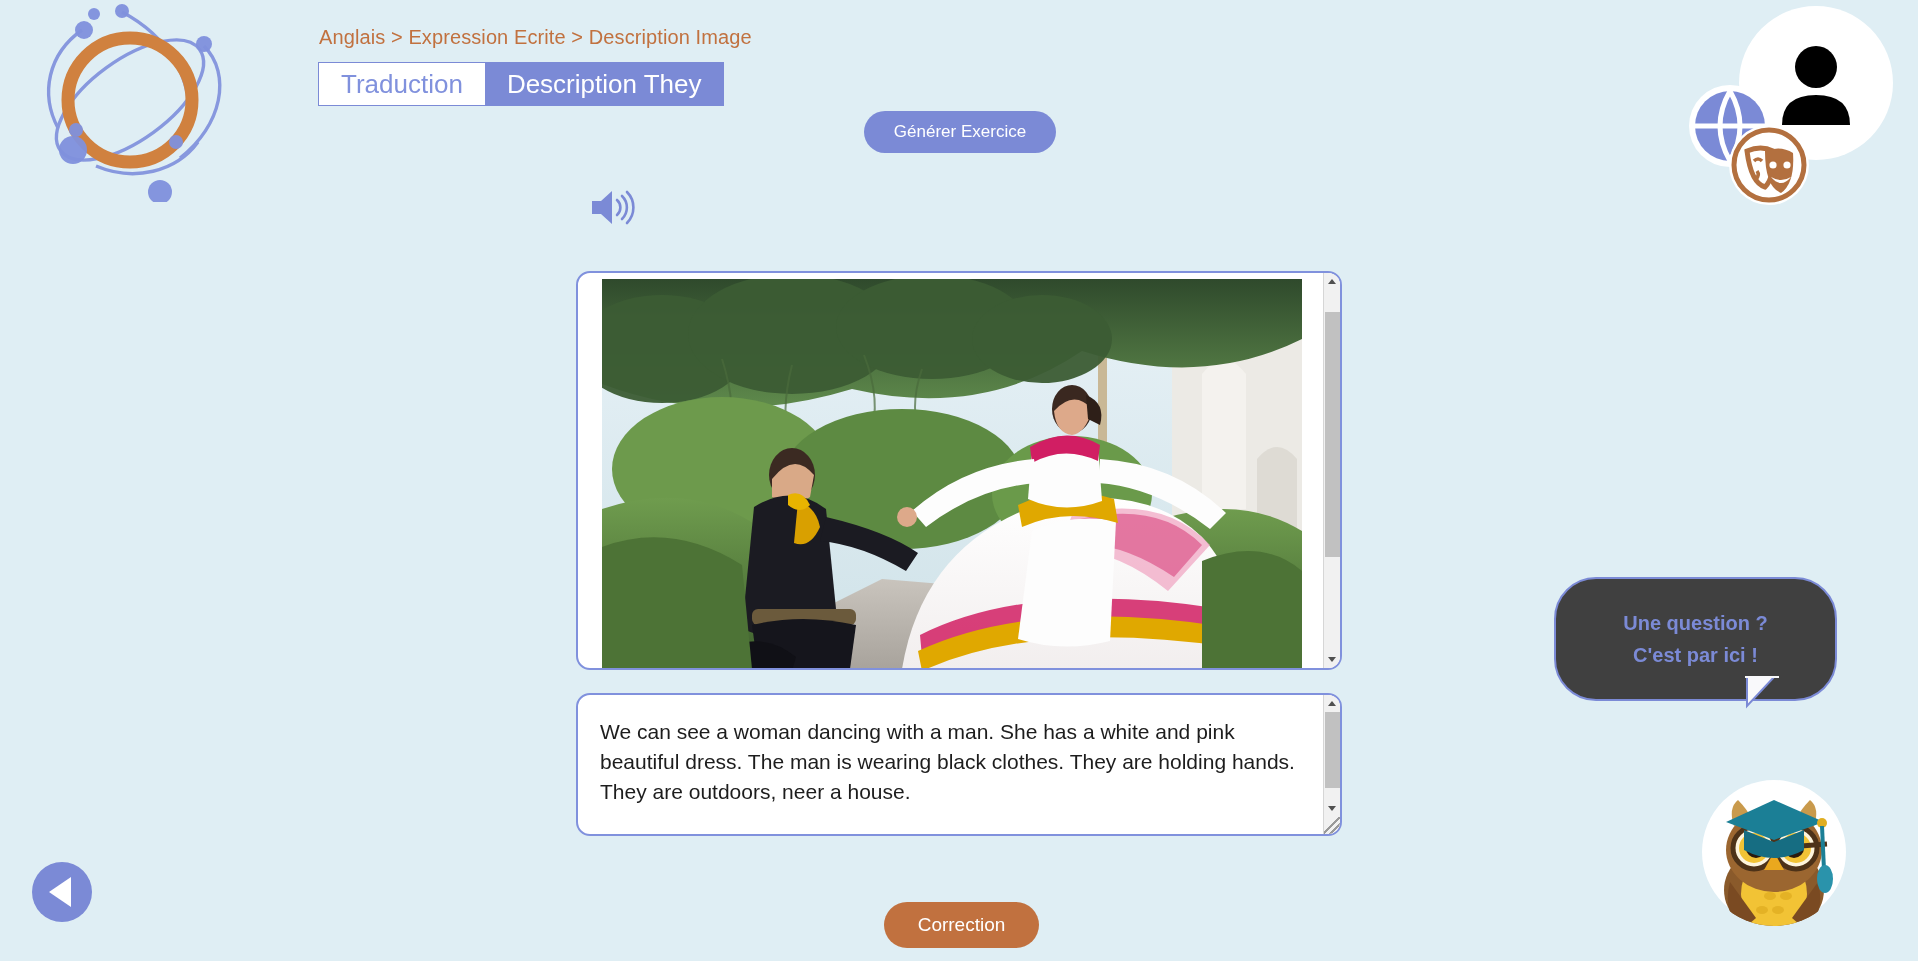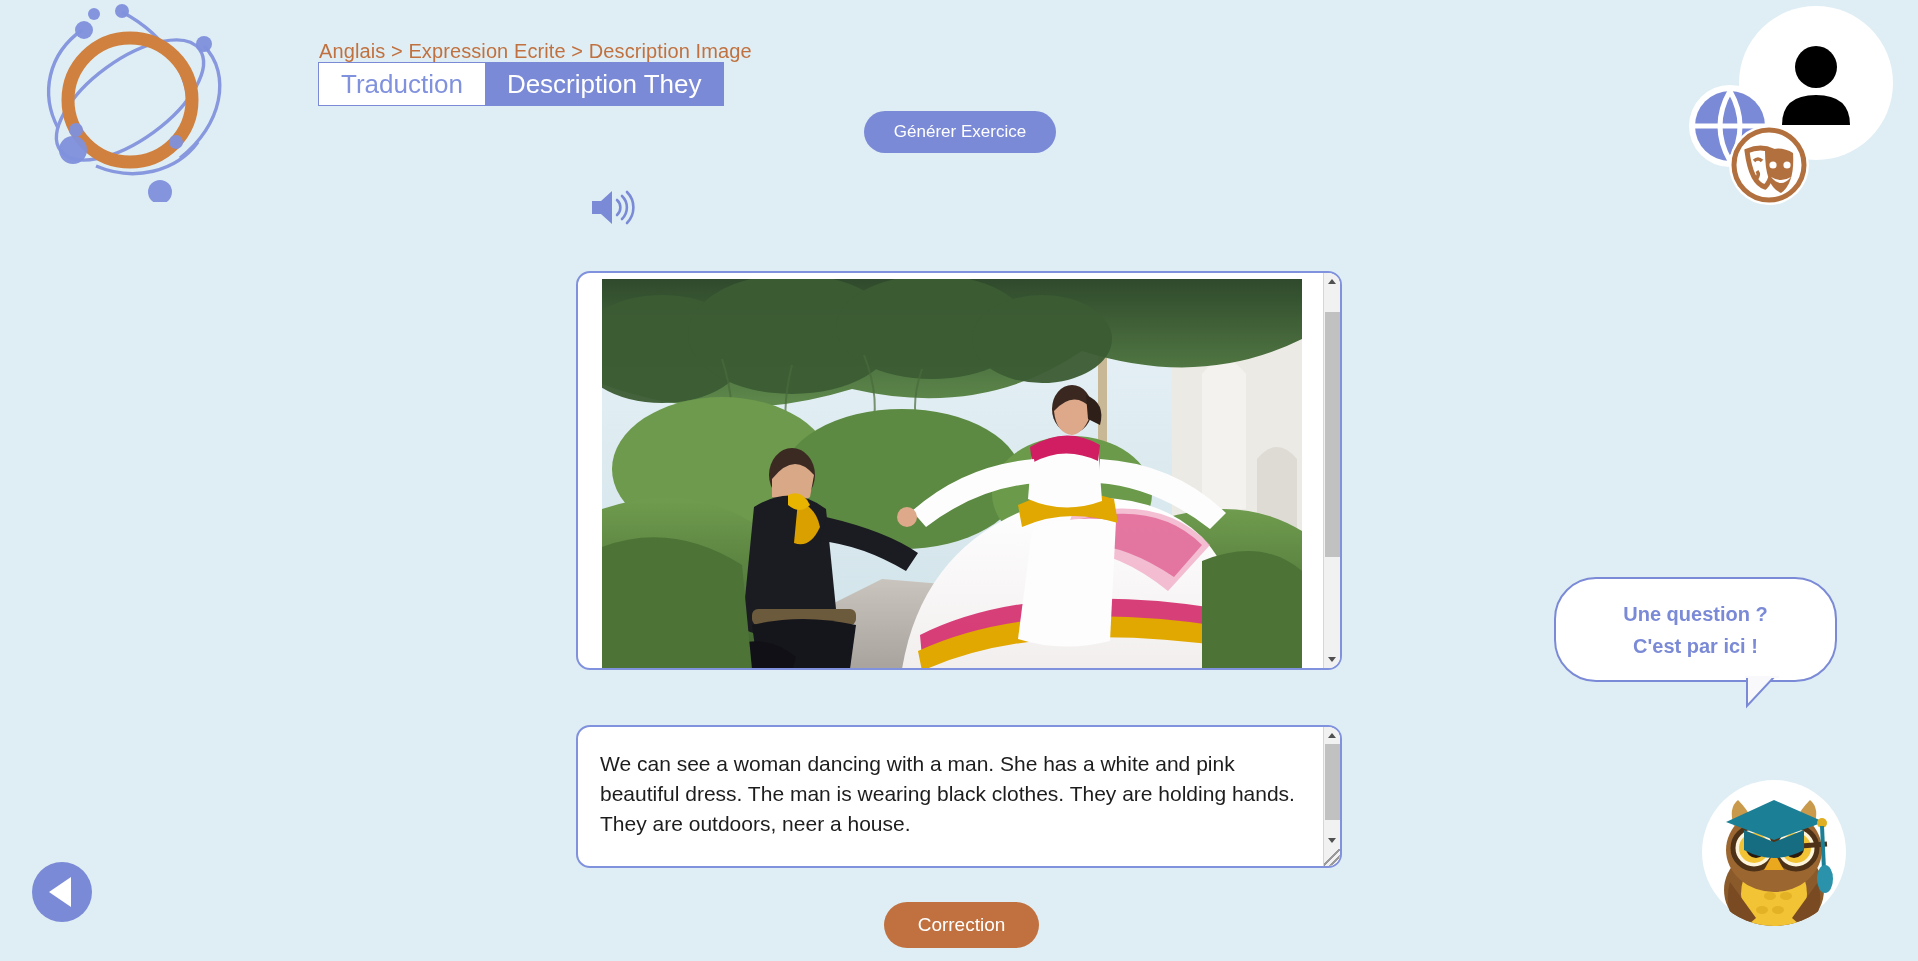--- a/index.html
+++ b/index.html
@@ -26,21 +26,21 @@
     left: 18px;
     top: 2px;
     width: 222px;
     height: 200px;
   }
 
   
   .breadcrumb {
     position: absolute;
     left: 319px;
-    top: 40px;
+    top: 26px;
     font-size: 20px;
     color: #c1713f;
     letter-spacing: 0.1px;
     white-space: nowrap;
   }
 
   
   .tabs {
     position: absolute;
     left: 318px;
@@ -176,21 +176,20 @@
     position: absolute;
     left: 576px;
     top: 693px;
     width: 766px;
     height: 143px;
     background: #ffffff;
     border: 2px solid #8091dd;
     border-radius: 14px;
     display: flex;
     overflow: hidden;
-    margin-top: 32px;
   }
   .answer-text {
     flex: 1;
     padding: 22px 18px 10px 22px;
     font-size: 21px;
     line-height: 1.42;
     color: #1d1d1d;
     overflow: hidden;
     white-space: pre-wrap;
     outline: none;
@@ -253,22 +252,22 @@
     border-right: 22px solid #ffffff;
     margin-right: 5px;
   }
 
   
   .help-bubble {
     position: absolute;
     left: 1554px;
     top: 577px;
     width: 283px;
-    height: 105px;
-    background: #ffffff;
+    height: 124px;
+    background: #404040;
     border: 2px solid #7b8ad6;
     border-radius: 42px;
     display: flex;
     flex-direction: column;
     align-items: center;
     justify-content: center;
     cursor: pointer;
   }
   .help-line {
     font-size: 20px;

